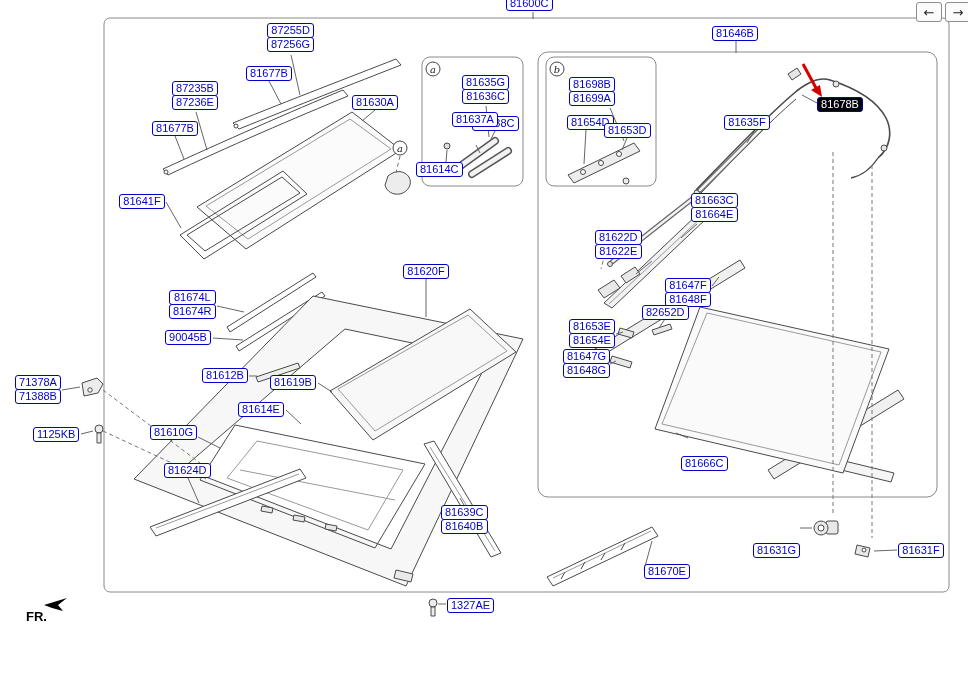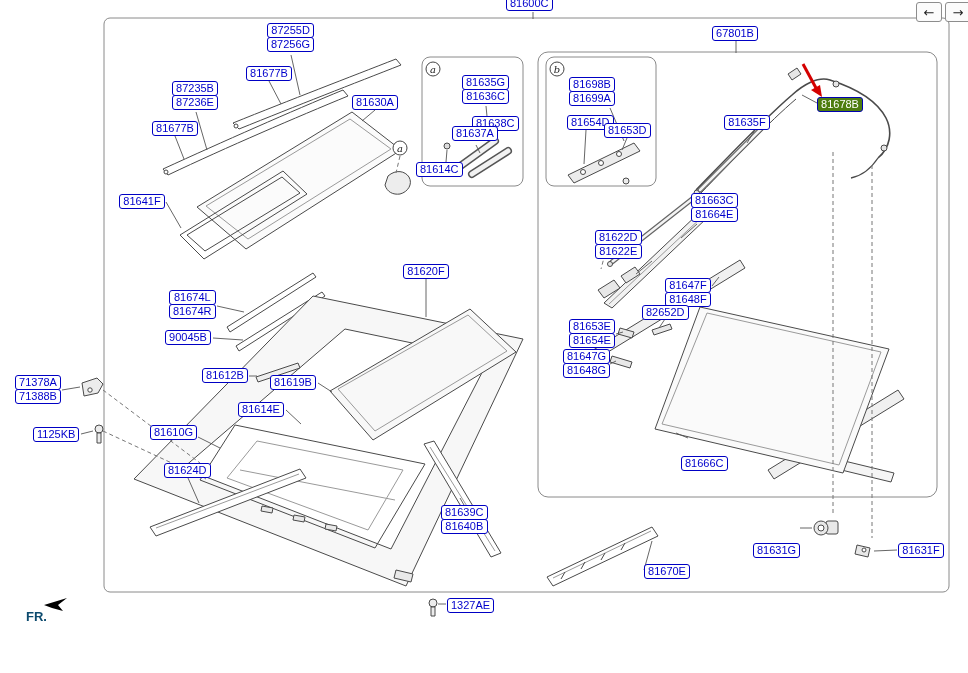--- a/index.html
+++ b/index.html
@@ -10,27 +10,27 @@
   }
   #art{position:absolute;left:0;top:0;z-index:1}
   .plabel,.pstack{position:absolute;z-index:3}
   .plabel,.pstack .row{
     font-size:11px;line-height:13px;color:#0000cc;background:#ffffff;
     border:1px solid #0000c4;border-radius:3px;padding:0 3px;text-align:center;
     min-width:46px;white-space:nowrap;cursor:pointer;
   }
   .pstack{display:flex;flex-direction:column;align-items:stretch;padding:0;border:none;background:none}
   .pstack .row+.row{margin-top:-1px}
-  .plabel.hl{background:#4d7c0f;color:#ffffff;border-color:#0000b0}
+  .plabel.hl{background:#000000;color:#ffffff;border-color:#0000b0}
   .navbtn{
     position:absolute;z-index:4;width:26px;height:20px;border:1px solid #8d8d8d;
     background:#fbfbfb;border-radius:3px;font-size:13px;line-height:17px;color:#222;
     text-align:center;padding:0;cursor:pointer;font-family:"DejaVu Sans",sans-serif;
   }
-  .frtext{position:absolute;z-index:3;font-size:13px;font-weight:bold;color:#0c4a6e}
+  .frtext{position:absolute;z-index:3;font-size:13px;font-weight:bold;color:#000000}
   .abs{position:absolute;z-index:3}
 </style>
 </head>
 <body>
 
 <svg id="art" width="968" height="673" viewBox="0 0 968 673">
   <g fill="none" stroke="#8a8a8a">
     <rect x="104" y="18" width="845" height="574" rx="6"></rect>
     <rect x="538" y="52" width="399" height="445" rx="10"></rect>
     <rect x="422" y="57" width="101" height="129" rx="8"></rect>
@@ -288,31 +288,31 @@
   <div class="row">81639C</div>
   <div class="row">81640B</div>
 </div>
 <div class="plabel" style="left:447px;top:598px">1327AE</div>
 
 <div class="pstack" style="left:462px;top:75px">
   <div class="row">81635G</div>
   <div class="row">81636C</div>
 </div>
 <div class="plabel" style="left:472px;top:116px">81638C</div>
-<div class="plabel" style="left:452px;top:126px">81637A</div>
+<div class="plabel" style="left:452px;top:112px">81637A</div>
 <div class="plabel" style="left:416px;top:162px">81614C</div>
 
 <div class="pstack" style="left:569px;top:77px">
   <div class="row">81698B</div>
   <div class="row">81699A</div>
 </div>
 <div class="plabel" style="left:567px;top:115px">81654D</div>
 <div class="plabel" style="left:604px;top:123px">81653D</div>
 
-<div class="plabel" style="left:712px;top:26px">67801B</div>
+<div class="plabel" style="left:712px;top:26px">81646B</div>
 <div class="plabel" style="left:724px;top:115px">81635F</div>
 <div class="plabel hl" style="left:817px;top:97px">81678B</div>
 <div class="pstack" style="left:691px;top:193px">
   <div class="row">81663C</div>
   <div class="row">81664E</div>
 </div>
 <div class="pstack" style="left:595px;top:230px">
   <div class="row">81622D</div>
   <div class="row">81622E</div>
 </div>

